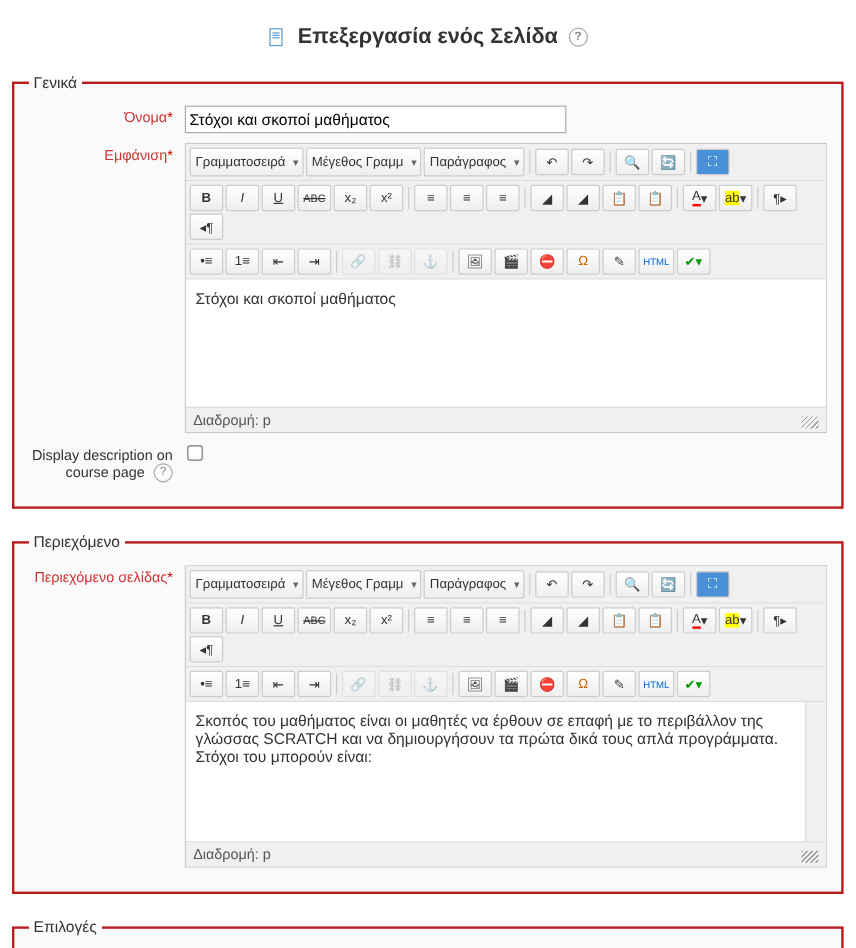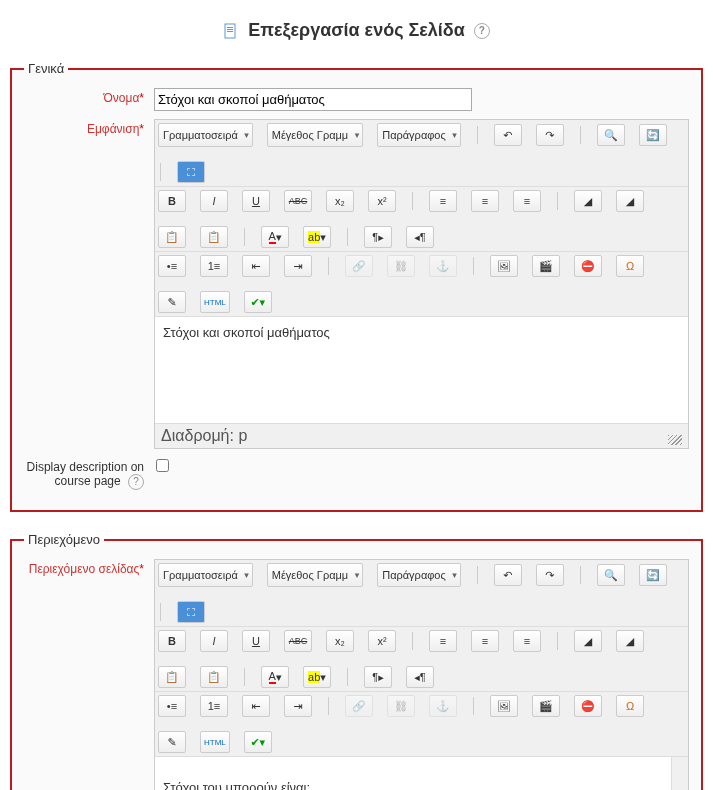--- a/index.html
+++ b/index.html
@@ -77,21 +77,21 @@
     flex: 1;
     border: 1px solid #ccc;
     background: #fff;
   }
   .toolbar {
     background: #f0f0f0;
     border-bottom: 1px solid #ddd;
     padding: 3px;
     display: flex;
     flex-wrap: wrap;
-    gap: 14px;
+    gap: 2px;
     align-items: center;
   }
   .tb-btn {
     display: inline-flex;
     align-items: center;
     justify-content: center;
     min-width: 20px;
     height: 20px;
     border: 1px solid #ccc;
     background: linear-gradient(#fff, #eee);
@@ -132,21 +132,21 @@
     overflow-y: auto;
   }
   .editor-content.tall {
     min-height: 100px;
     max-height: 110px;
   }
   .editor-path {
     background: #f0f0f0;
     border-top: 1px solid #ddd;
     padding: 3px 6px;
-    font-size: 16px;
+    font-size: 12px;
     color: #555;
     display: flex;
     justify-content: space-between;
   }
   .resize-handle {
     width: 14px;
     height: 10px;
     background: repeating-linear-gradient(135deg, #999, #999 1px, transparent 1px, transparent 3px);
     align-self: flex-end;
   }
@@ -339,21 +339,21 @@
         <span class="tb-btn">🖼</span>
         <span class="tb-btn">🎬</span>
         <span class="tb-btn" style="color:#c00">⛔</span>
         <span class="tb-btn" style="color:#c60">Ω</span>
         <span class="tb-btn">✎</span>
         <span class="tb-btn" style="font-size:8px;color:#06c">HTML</span>
         <span class="tb-btn" style="color:#090">✔▾</span>
       </div>
       <div class="editor-content-wrap">
         <div class="editor-content tall">
-          <br>
+          <span>Σκοπός του μαθήματος είναι οι μαθητές να έρθουν σε επαφή με το περιβάλλον της γλώσσας SCRATCH και να δημιουργήσουν τα πρώτα δικά τους απλά προγράμματα.</span><br>
           <span>Στόχοι του μπορούν είναι:</span>
         </div>
         <div class="scrollbar-fake"></div>
       </div>
       <div class="editor-path">
         <span>Διαδρομή: p</span>
         <span class="resize-handle"></span>
       </div>
     </div>
   </div>

